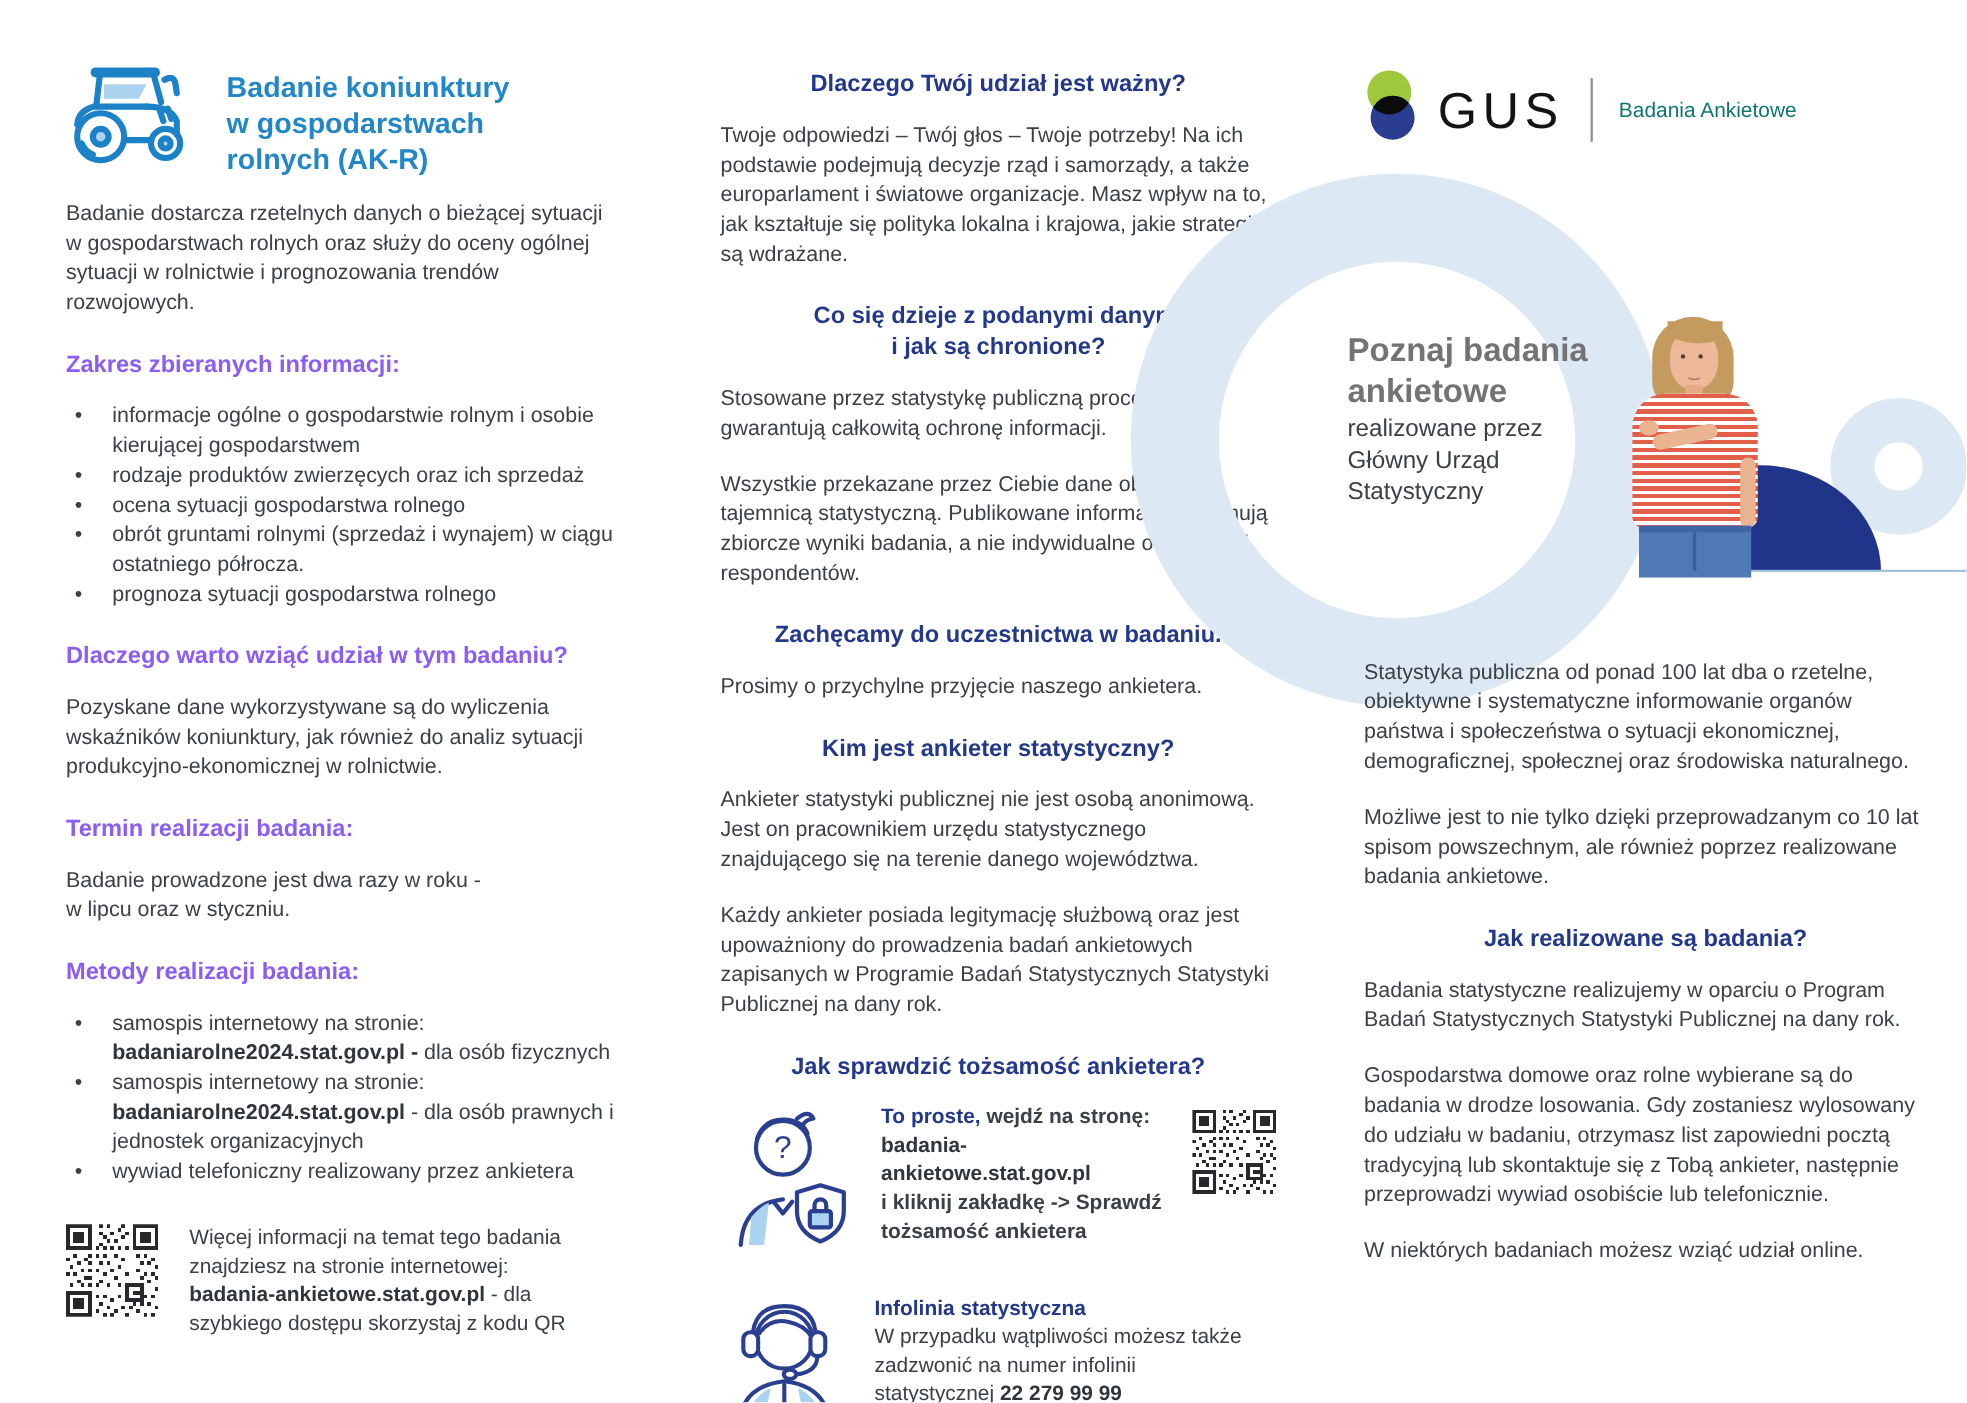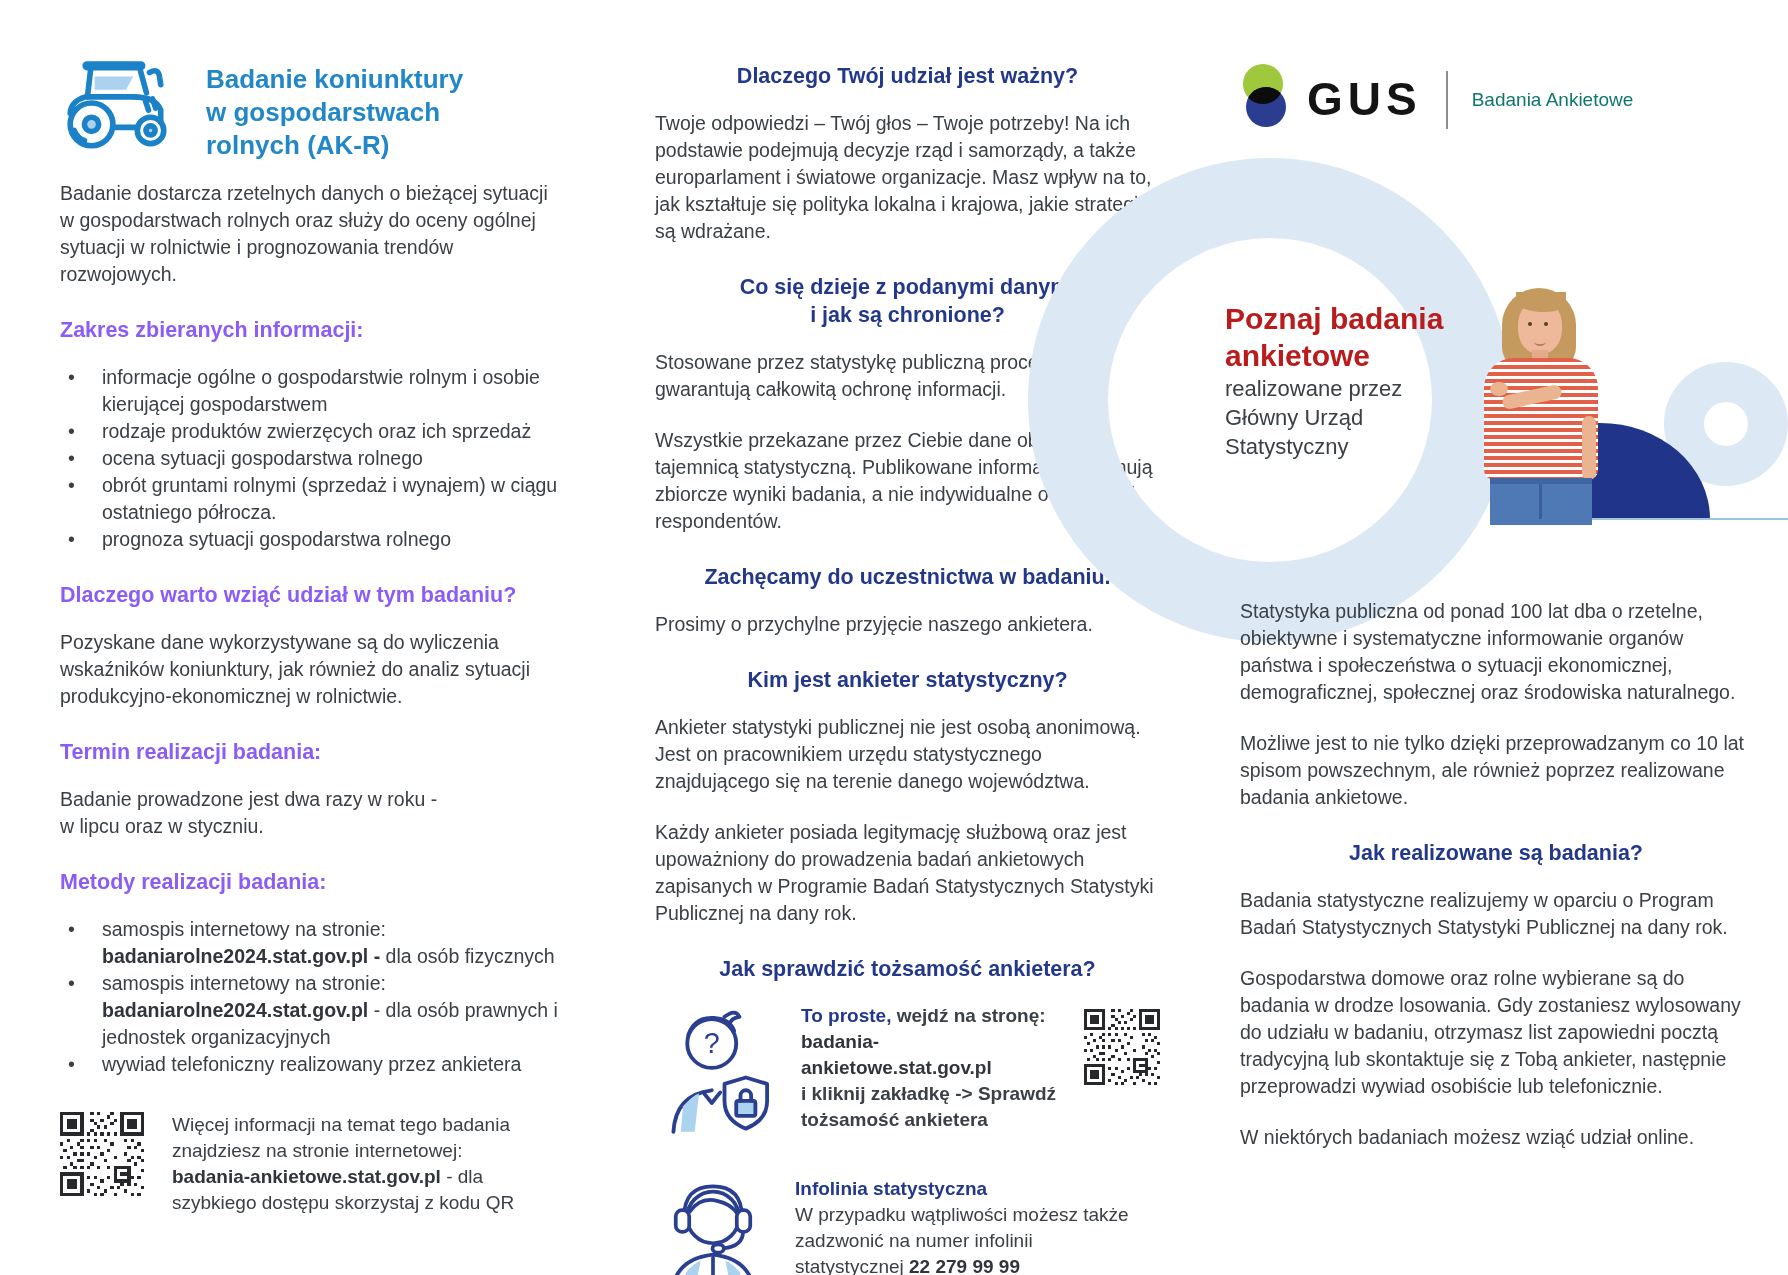--- a/index.html
+++ b/index.html
@@ -14,49 +14,49 @@
   .navy{color:#23388b;}
   b{color:#2f353a;}
   .prewrap{white-space:pre-line;}
   .blk{display:block;}
   ul{list-style:none;margin:0 0 24px;padding:0;}
   li{position:relative;padding-left:42px;margin:0;}
   li::before{content:"\2022";position:absolute;left:8px;color:#3a4045;}
 
   
   .col-akr{left:60px;top:55px;width:505px;}
-  .akr-header{display:flex;gap:28px;align-items:flex-end;margin-bottom:18px;}
+  .akr-header{display:flex;gap:28px;align-items:center;margin-bottom:18px;}
   .akr-title{font-size:26px;line-height:33px;font-weight:bold;color:#2287c8;padding-top:6px;}
   .qr-row{display:flex;gap:28px;align-items:flex-start;margin-top:34px;}
   .qr-row svg{flex:0 0 auto;}
   .qr-note{width:352px;font-size:19px;line-height:26px;}
 
   
   .col-mid{left:655px;top:62px;width:505px;}
   .col-mid h3:first-child{margin-top:0;}
   .verify-row{display:flex;gap:24px;align-items:flex-start;margin-bottom:30px;}
   .verify-text{width:298px;font-size:19px;line-height:26px;font-weight:bold;}
   .info-row{display:flex;gap:24px;align-items:flex-start;margin-top:34px;}
   .info-text{width:336px;font-size:19px;line-height:26px;}
   .icon-box{flex:0 0 auto;}
 
   
   .logo{position:absolute;left:1237px;top:58px;display:flex;align-items:center;gap:14px;}
-  .logo-gus{font-size:46px;font-weight:bold;letter-spacing:5px;color:#141414;}
+  .logo-gus{font-size:46px;font-weight:normal;letter-spacing:5px;color:#141414;}
   .logo-div{width:2px;height:58px;background:#8a8f94;margin:0 10px;}
   .logo-tag{font-size:19px;color:#0f766e;}
   .ring-big{position:absolute;left:1028px;top:158px;width:484px;height:484px;
             border:80px solid #dce8f4;border-radius:50%;box-sizing:border-box;}
   .ring-sm{position:absolute;left:1664px;top:362px;width:124px;height:124px;
            border:40px solid #dce8f4;border-radius:50%;box-sizing:border-box;}
   .dome{position:absolute;left:1490px;top:423px;width:220px;height:96px;background:#20348a;
         border-radius:50% 50% 0 0 / 100% 100% 0 0;}
   .photo-line{position:absolute;left:1491px;top:518px;width:297px;height:2px;background:#9fc4dd;}
   .hero{position:absolute;left:1225px;top:300px;width:240px;}
-  .hero-title{font-size:30px;line-height:37px;font-weight:bold;color:#b91c1c;}
+  .hero-title{font-size:30px;line-height:37px;font-weight:bold;color:#737373;}
   .hero-sub{font-size:22px;line-height:29px;color:#3a4045;}
   .col-right{left:1240px;top:598px;width:512px;}
 
   
   .woman{position:absolute;left:1478px;top:288px;width:126px;height:231px;}
   .woman div{position:absolute;}
   .w-hair{left:24px;top:0;width:74px;height:84px;background:#c59a5e;border-radius:38px 38px 26px 26px;}
   .w-face{left:40px;top:12px;width:44px;height:54px;background:#eeb89a;border-radius:46%;}
   .w-eye{width:4px;height:4px;background:#53412e;border-radius:50%;top:34px;}
   .w-smile{left:56px;top:50px;width:12px;height:6px;border-bottom:2px solid #b97b63;border-radius:50%;}

